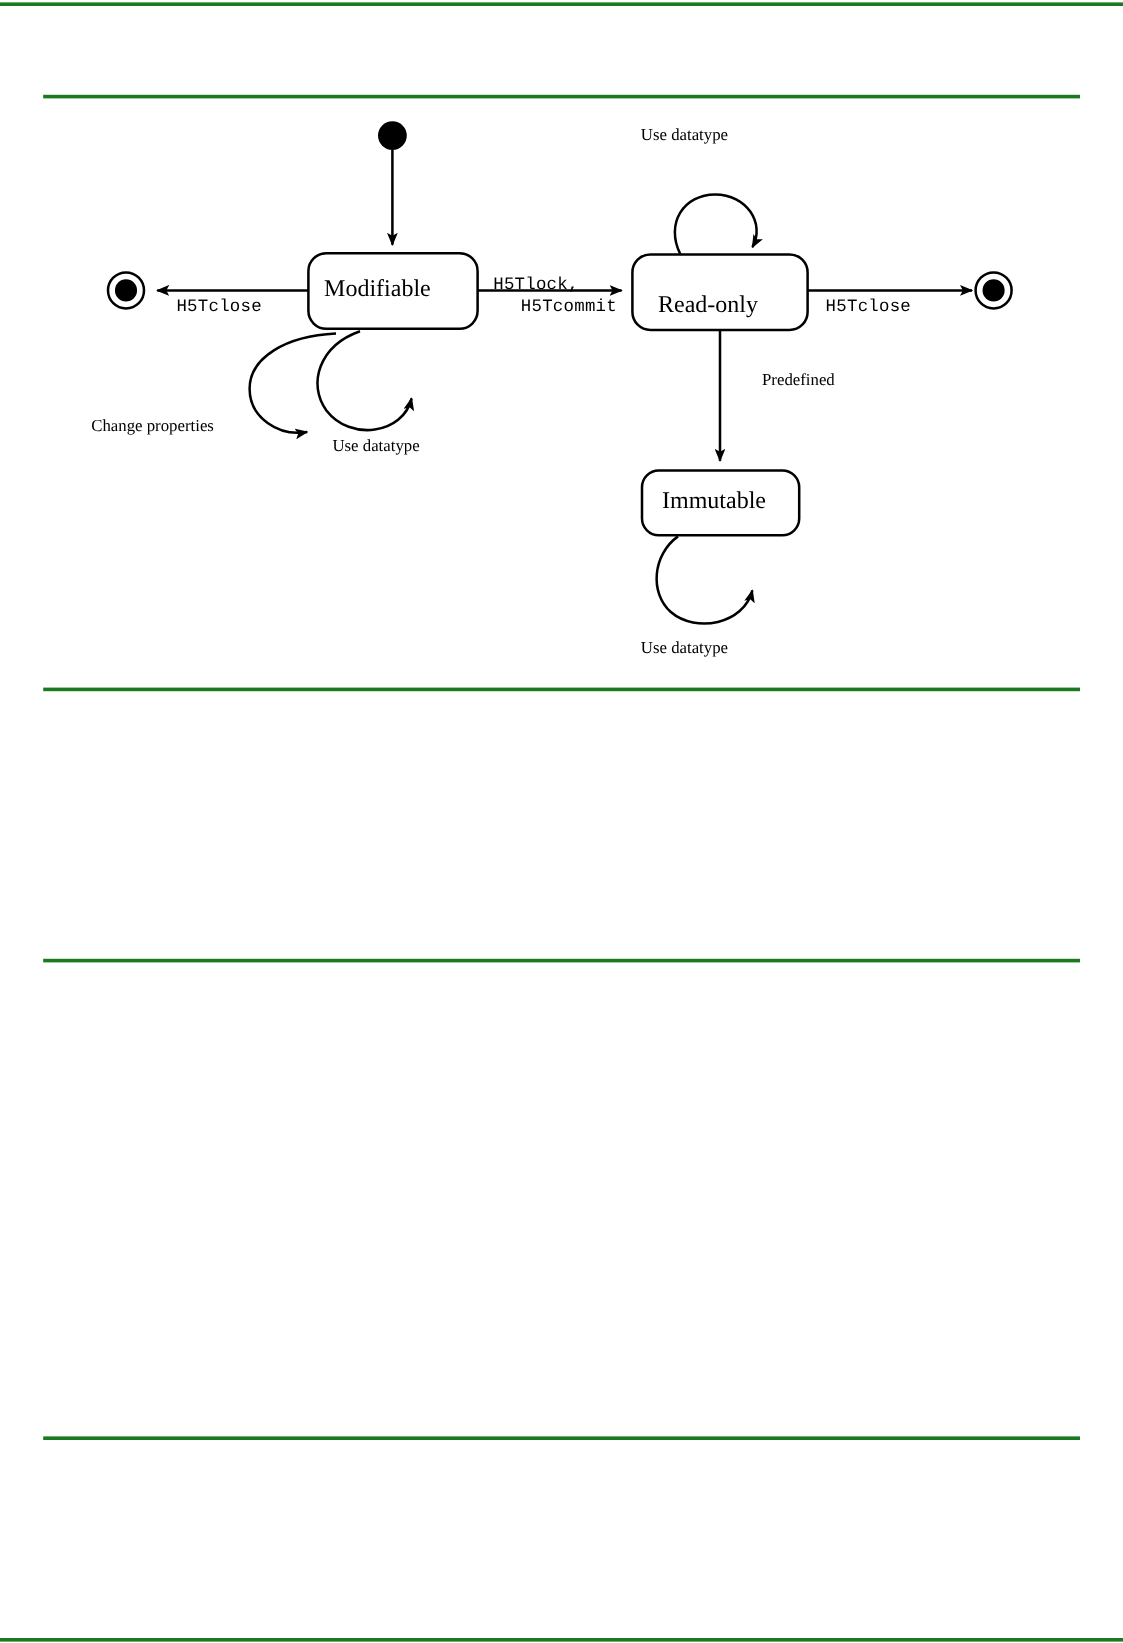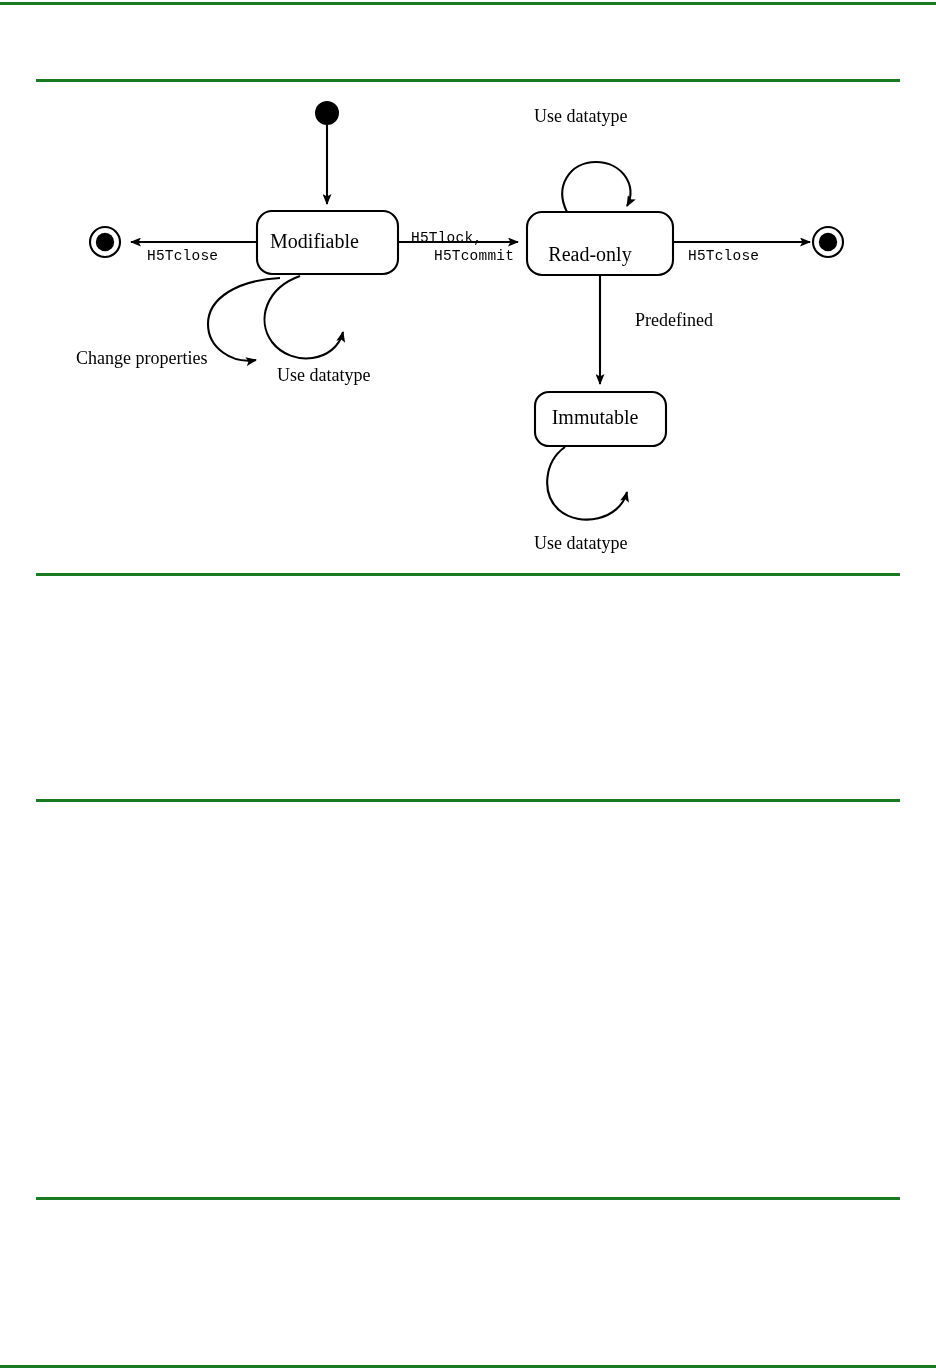--- a/index.html
+++ b/index.html
@@ -48,21 +48,21 @@
 
   
   .lbl {
     position: absolute;
     white-space: pre;
     color: #000000;
     line-height: 1.12;
   }
   .lbl-serif {
     font-family: "Liberation Serif", "DejaVu Serif", serif;
-    font-size: 18px;
+    font-size: 14px;
   }
   .lbl-mono {
     font-family: "Liberation Mono", "DejaVu Sans Mono", monospace;
     font-size: 14.5px;
     letter-spacing: 0.2px;
     margin-top: 33px;
   }
   .state-label {
     position: absolute;
     font-family: "Liberation Serif", "DejaVu Serif", serif;

